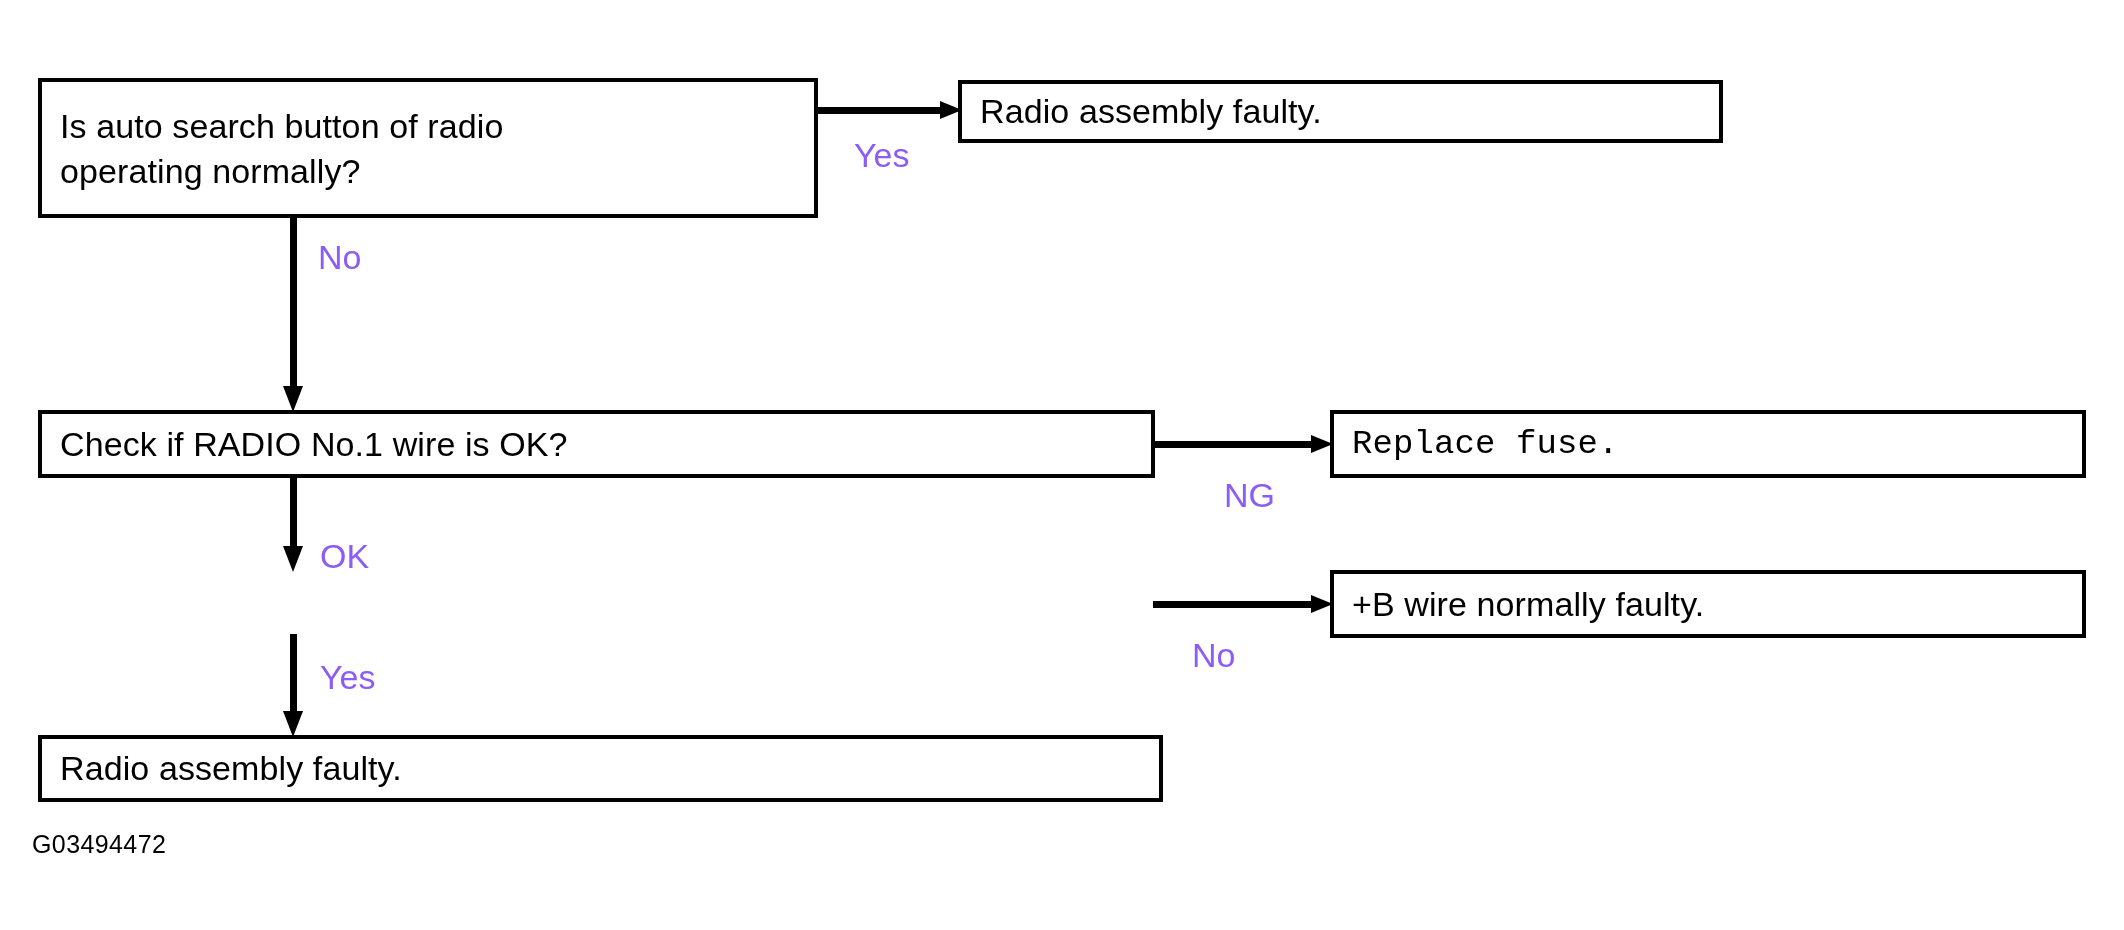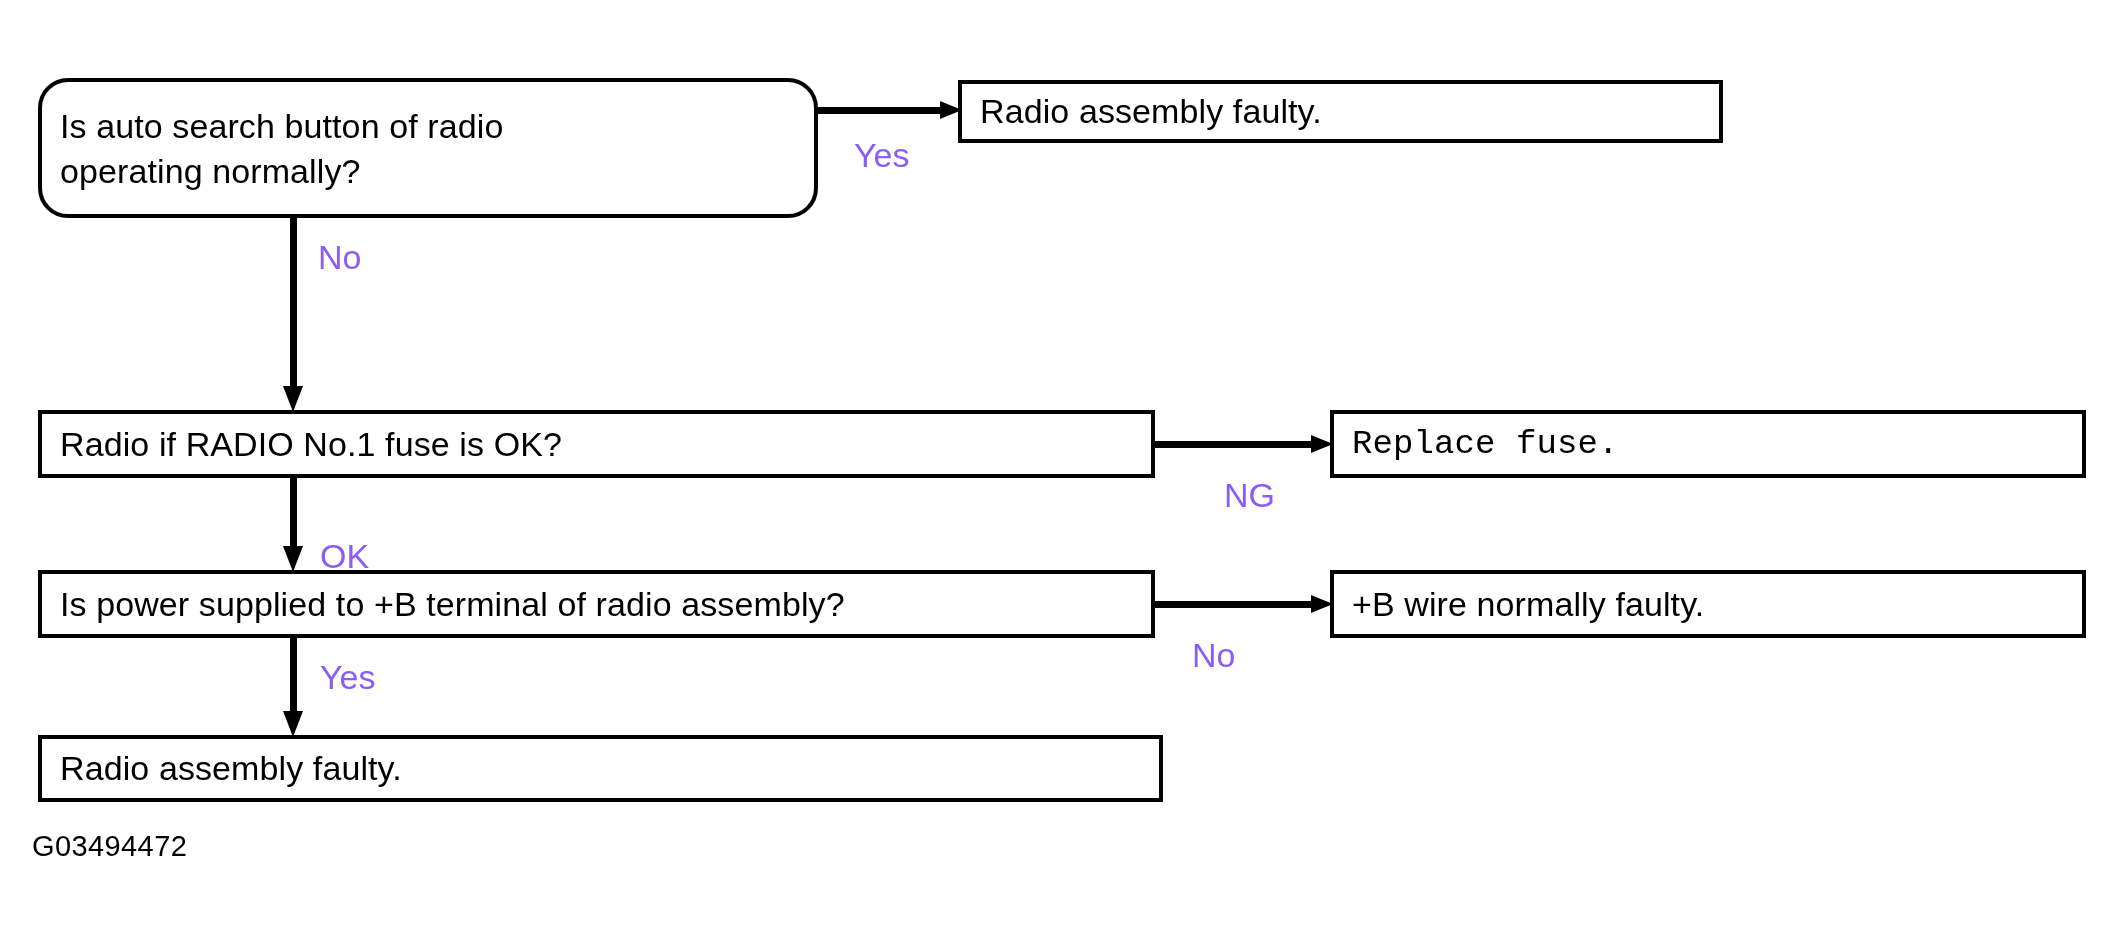--- a/index.html
+++ b/index.html
@@ -55,21 +55,21 @@
   .conn line {
     stroke: #000000;
     stroke-width: 7;
     shape-rendering: crispEdges;
   }
   .conn polygon {
     fill: #000000;
   }
   .caption {
     position: absolute;
-    font-size: 29px;
+    font-size: 25px;
     line-height: 1;
     letter-spacing: 0.4px;
     color: #000000;
     white-space: nowrap;
   }
 </style>
 </head>
 <body>
 
 <div id="canvas">
@@ -97,40 +97,37 @@
   <svg class="conn" style="left:1151px; top:594px; width:184px; height:20px;" viewBox="0 0 184 20">
     <line x1="2" y1="10" x2="162" y2="10"></line>
     <polygon points="160,1 182,10 160,19"></polygon>
   </svg>
 
   <svg class="conn" style="left:282px; top:634px; width:22px; height:105px;" viewBox="0 0 22 105">
     <line x1="11" y1="0" x2="11" y2="81"></line>
     <polygon points="1,77 21,77 11,103"></polygon>
   </svg>
 
-  <div class="node tall" style="left:38px; top:78px; width:780px; height:140px;border-radius:30px;">
+  <div class="node tall" style="left:38px; top:78px; width:780px; height:140px;">
     <span class="node-text">Is auto search button of radio
 operating normally?</span>
   </div>
 
   <div class="node" style="left:958px; top:80px; width:765px; height:63px;">
     <span class="node-text">Radio assembly faulty.</span>
   </div>
 
   <div class="node" style="left:38px; top:410px; width:1117px; height:68px;">
-    <span class="node-text">Radio if RADIO No.1 fuse is OK?</span>
+    <span class="node-text">Check if RADIO No.1 wire is OK?</span>
   </div>
 
   <div class="node" style="left:1330px; top:410px; width:756px; height:68px;font-family:Liberation Mono, monospace;">
     <span class="node-text">Replace fuse.</span>
   </div>
 
-  <div class="node" style="left:38px; top:570px; width:1117px; height:68px;">
-    <span class="node-text">Is power supplied to +B terminal of radio assembly?</span>
-  </div>
 
   <div class="node" style="left:1330px; top:570px; width:756px; height:68px;">
     <span class="node-text">+B wire normally faulty.</span>
   </div>
 
   <div class="node" style="left:38px; top:735px; width:1125px; height:67px;">
     <span class="node-text">Radio assembly faulty.</span>
   </div>
 
   <div class="edge-label" style="left:854px; top:138px;">Yes</div>

